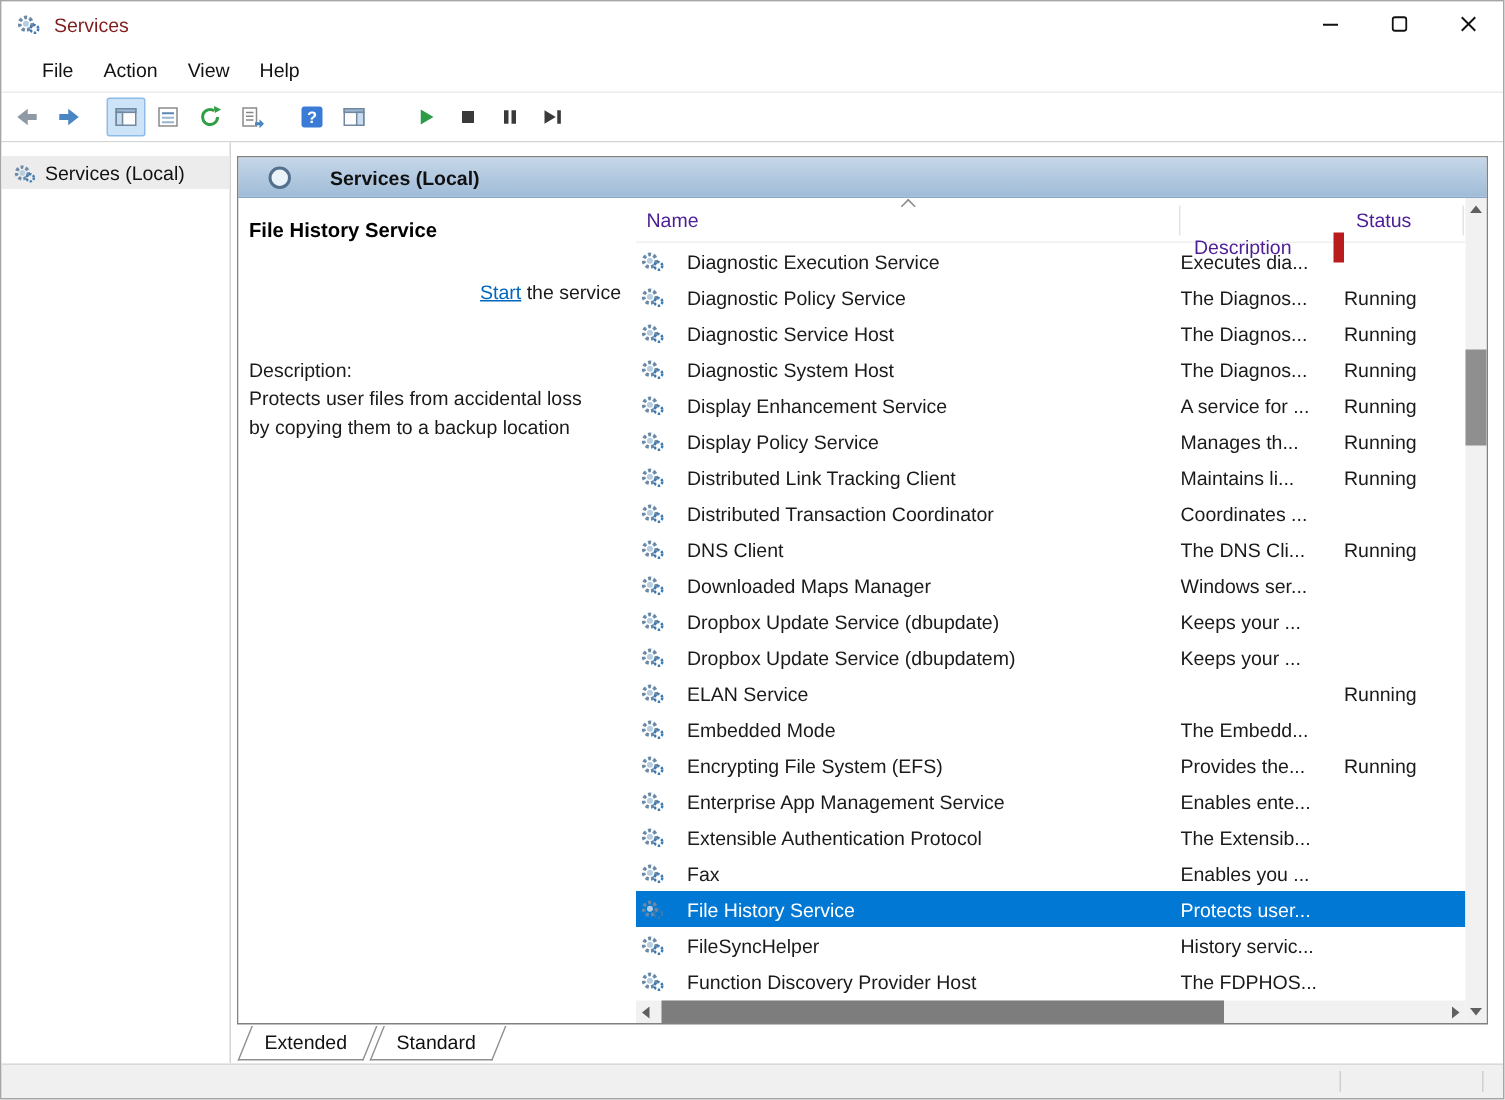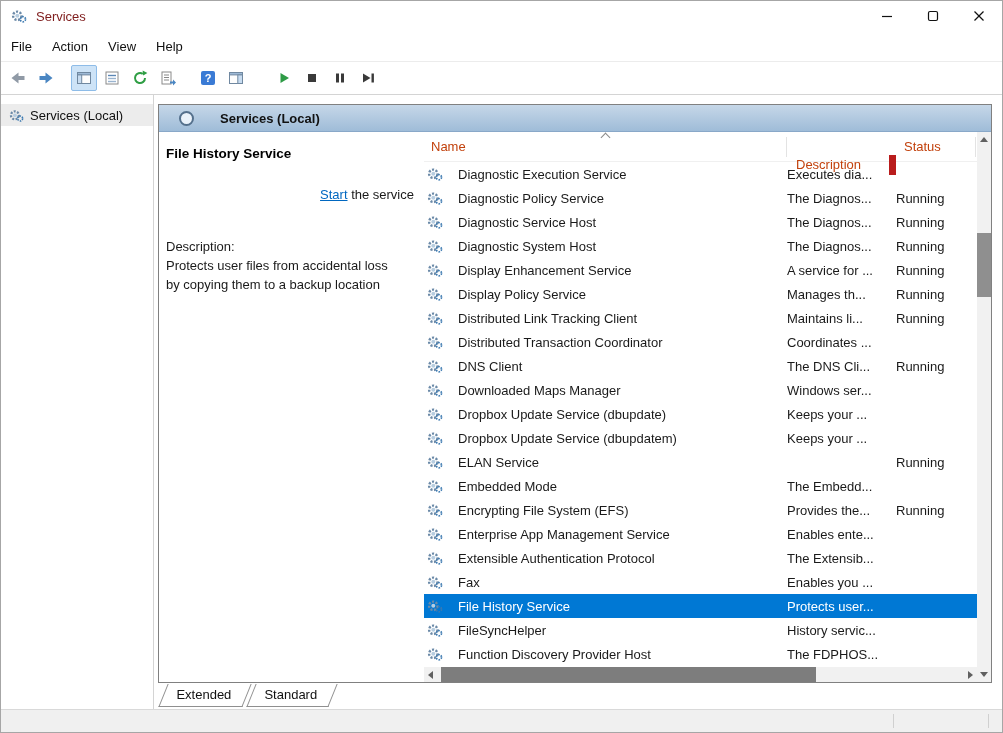--- a/index.html
+++ b/index.html
@@ -13,21 +13,21 @@
   
   .titlebar { position: absolute; top: 0; left: 0; right: 0; height: 30px;
     display: flex; align-items: center; background: #fff; }
   .titlebar .app-icon { margin-left: 10px; width: 16px; height: 16px; flex: 0 0 auto; }
   .titlebar .title { margin-left: 9px; font-size: 13px; color: #7f1d1d; }
   .win-controls { margin-left: auto; display: flex; height: 100%; }
   .win-btn { width: 46px; height: 100%; display: flex; align-items: center; justify-content: center; cursor: default; }
 
   
   .menubar { position: absolute; top: 30px; left: 0; right: 0; height: 30px;
-    display: flex; align-items: center; padding-left: 0; background: #fff; }
+    display: flex; align-items: center; padding-left: 17px; background: #fff; }
   .menu-item { padding: 6px 10px; font-size: 13px; color: #111; }
 
   
   .toolbar { position: absolute; top: 60px; left: 0; right: 0; height: 34px;
     display: flex; align-items: center; padding-left: 4px; gap: 2px;
     background: #fff; border-top: 1px solid #ececec; border-bottom: 1px solid #d4d4d4; }
   .tb-btn { width: 26px; height: 26px; display: flex; align-items: center; justify-content: center;
     border: 1px solid transparent; border-radius: 2px; }
   .tb-btn svg { width: 18px; height: 18px; }
   .tb-btn.pressed { background: #cde3f7; border-color: #8ebce8; }
@@ -61,21 +61,21 @@
   .svc-name { font-weight: bold; font-size: 13.5px; color: #000; }
   .start-line { margin-top: 26px; text-align: right; }
   .link { color: #0067c0; text-decoration: underline; cursor: pointer; }
   .desc-label { margin-top: 37px; }
   .desc-text { margin-top: 2px; width: 234px; line-height: 19px; }
 
   
   .list { flex: 1 1 auto; display: flex; flex-direction: column; min-width: 0; position: relative; }
   .col-headers { height: 30px; flex: 0 0 auto; display: flex; align-items: center; position: relative;
     border-bottom: 1px solid #f0f0f0; }
-  .col-h { height: 20px; display: flex; align-items: center; color: #c2410c; }
+  .col-h { height: 20px; display: flex; align-items: center; color: #4c1d95; }
   .col-h.name   { width: 363px; padding-left: 7px; border-right: 1px solid #e3e3e3; }
   .col-h.desc   { width: 109px; padding-left: 9px; border-right: 7px solid #b91c1c; margin-top: 36px; }
   .col-h.status { width: 80px;  padding-left: 8px; border-right: 1px solid #e3e3e3; }
   .sort-chevron { position: absolute; left: 178px; top: 2px; width: 7px; height: 7px;
     border-left: 1px solid #8a8a8a; border-top: 1px solid #8a8a8a; transform: rotate(45deg); }
 
   .rows { flex: 1 1 auto; overflow: hidden; }
   .row { height: 24px; display: flex; align-items: center; white-space: nowrap; }
   .row .cell-name { width: 363px; display: flex; align-items: center; gap: 15px;
     padding-left: 3px; overflow: hidden; }

